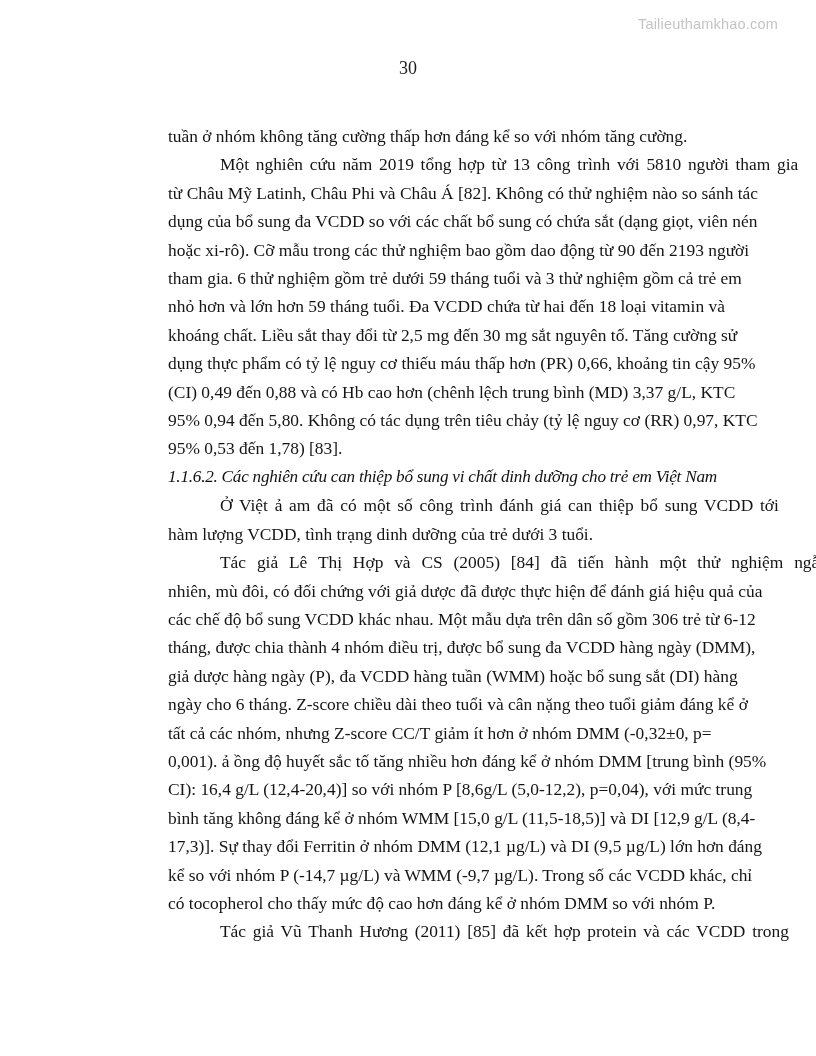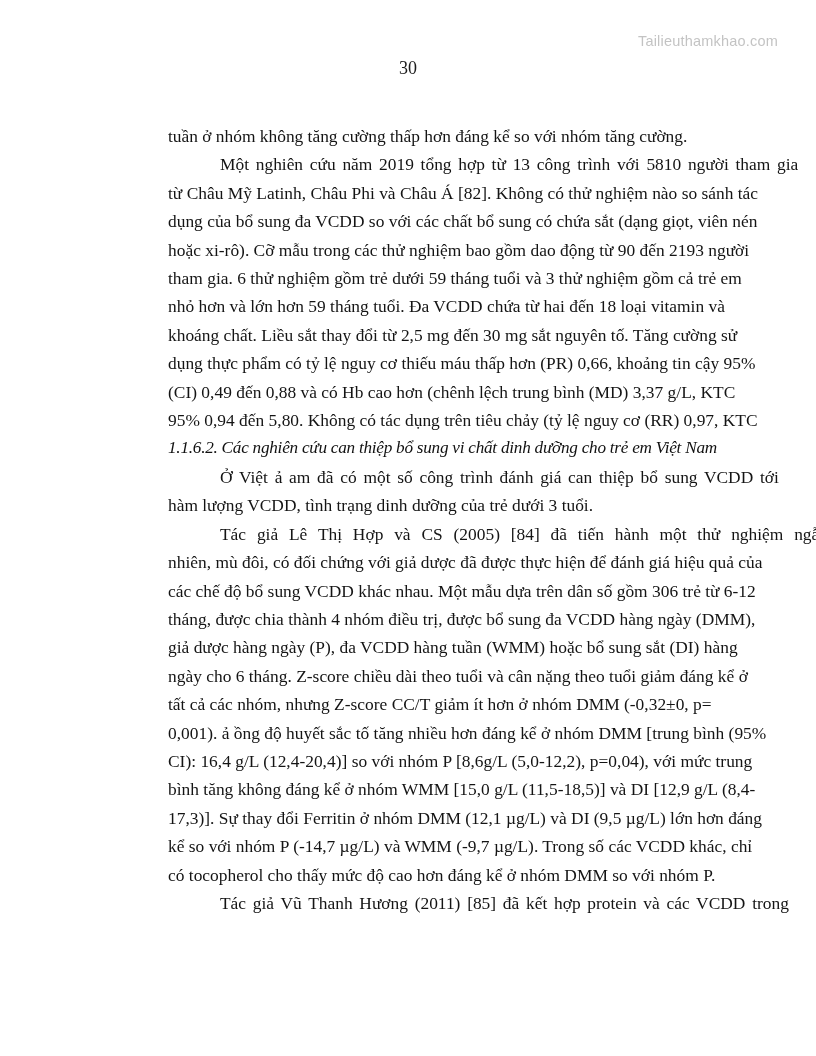--- a/index.html
+++ b/index.html
@@ -33,21 +33,20 @@
     position: absolute;
     top: 16px;
     right: 38px;
     font-family: "Liberation Sans", "DejaVu Sans", sans-serif;
     font-size: 14.5px;
     letter-spacing: 0.2px;
     color: #b9b9b9;
     opacity: .85;
     white-space: nowrap;
     user-select: none;
-    margin-top: 17px;
   }
   .page-number {
     position: absolute;
     top: 58px;
     left: 0;
     width: 816px;
     text-align: center;
     font-size: 18px;
     color: #1a1a1a;
   }
@@ -106,20 +105,21 @@
       <span class="line indent sp-sm">Một nghiên cứu năm 2019 tổng hợp từ 13 công trình với 5810 người tham gia</span>
       <span class="line just sp-sm">từ Châu Mỹ Latinh, Châu Phi và Châu Á [82].  Không có thử nghiệm nào so sánh tác</span>
       <span class="line just sp-sm">dụng của bổ sung đa VCDD so với các chất bổ sung có chứa sắt (dạng giọt, viên nén</span>
       <span class="line just sp-sm">hoặc xi-rô). Cỡ mẫu trong các thử nghiệm bao gồm dao động từ 90 đến 2193 người</span>
       <span class="line just sp-sm">tham gia. 6 thử nghiệm gồm trẻ dưới 59 tháng tuổi và 3 thử nghiệm gồm cả trẻ em</span>
       <span class="line just sp-lg">nhỏ hơn và lớn hơn 59 tháng tuổi. Đa VCDD chứa từ hai đến 18 loại vitamin và</span>
       <span class="line just sp-sm">khoáng chất. Liều sắt thay đổi từ 2,5 mg đến 30 mg sắt nguyên tố. Tăng cường sử</span>
       <span class="line just tight">dụng thực phẩm có tỷ lệ nguy cơ thiếu máu thấp hơn (PR) 0,66, khoảng tin cậy 95%</span>
       <span class="line just sp-md">(CI) 0,49 đến 0,88 và có Hb cao hơn (chênh lệch trung bình (MD) 3,37 g/L, KTC</span>
       <span class="line just tight">95% 0,94 đến 5,80. Không có tác dụng trên tiêu chảy (tỷ lệ nguy cơ (RR) 0,97, KTC</span>
+      <span class="line">95% 0,53 đến 1,78) [83].</span>
     </div>
 
     <div>
       <span class="heading tight">1.1.6.2. Các nghiên cứu can thiệp bổ sung vi chất dinh dưỡng cho trẻ em Việt Nam</span>
     </div>
 
     <div>
       <span class="line indent sp-sm">Ở Việt ả am đã có một số công trình đánh giá can thiệp bổ sung VCDD tới</span>
       <span class="line">hàm lượng VCDD, tình trạng dinh dưỡng của trẻ dưới 3 tuổi.</span>
     </div>

